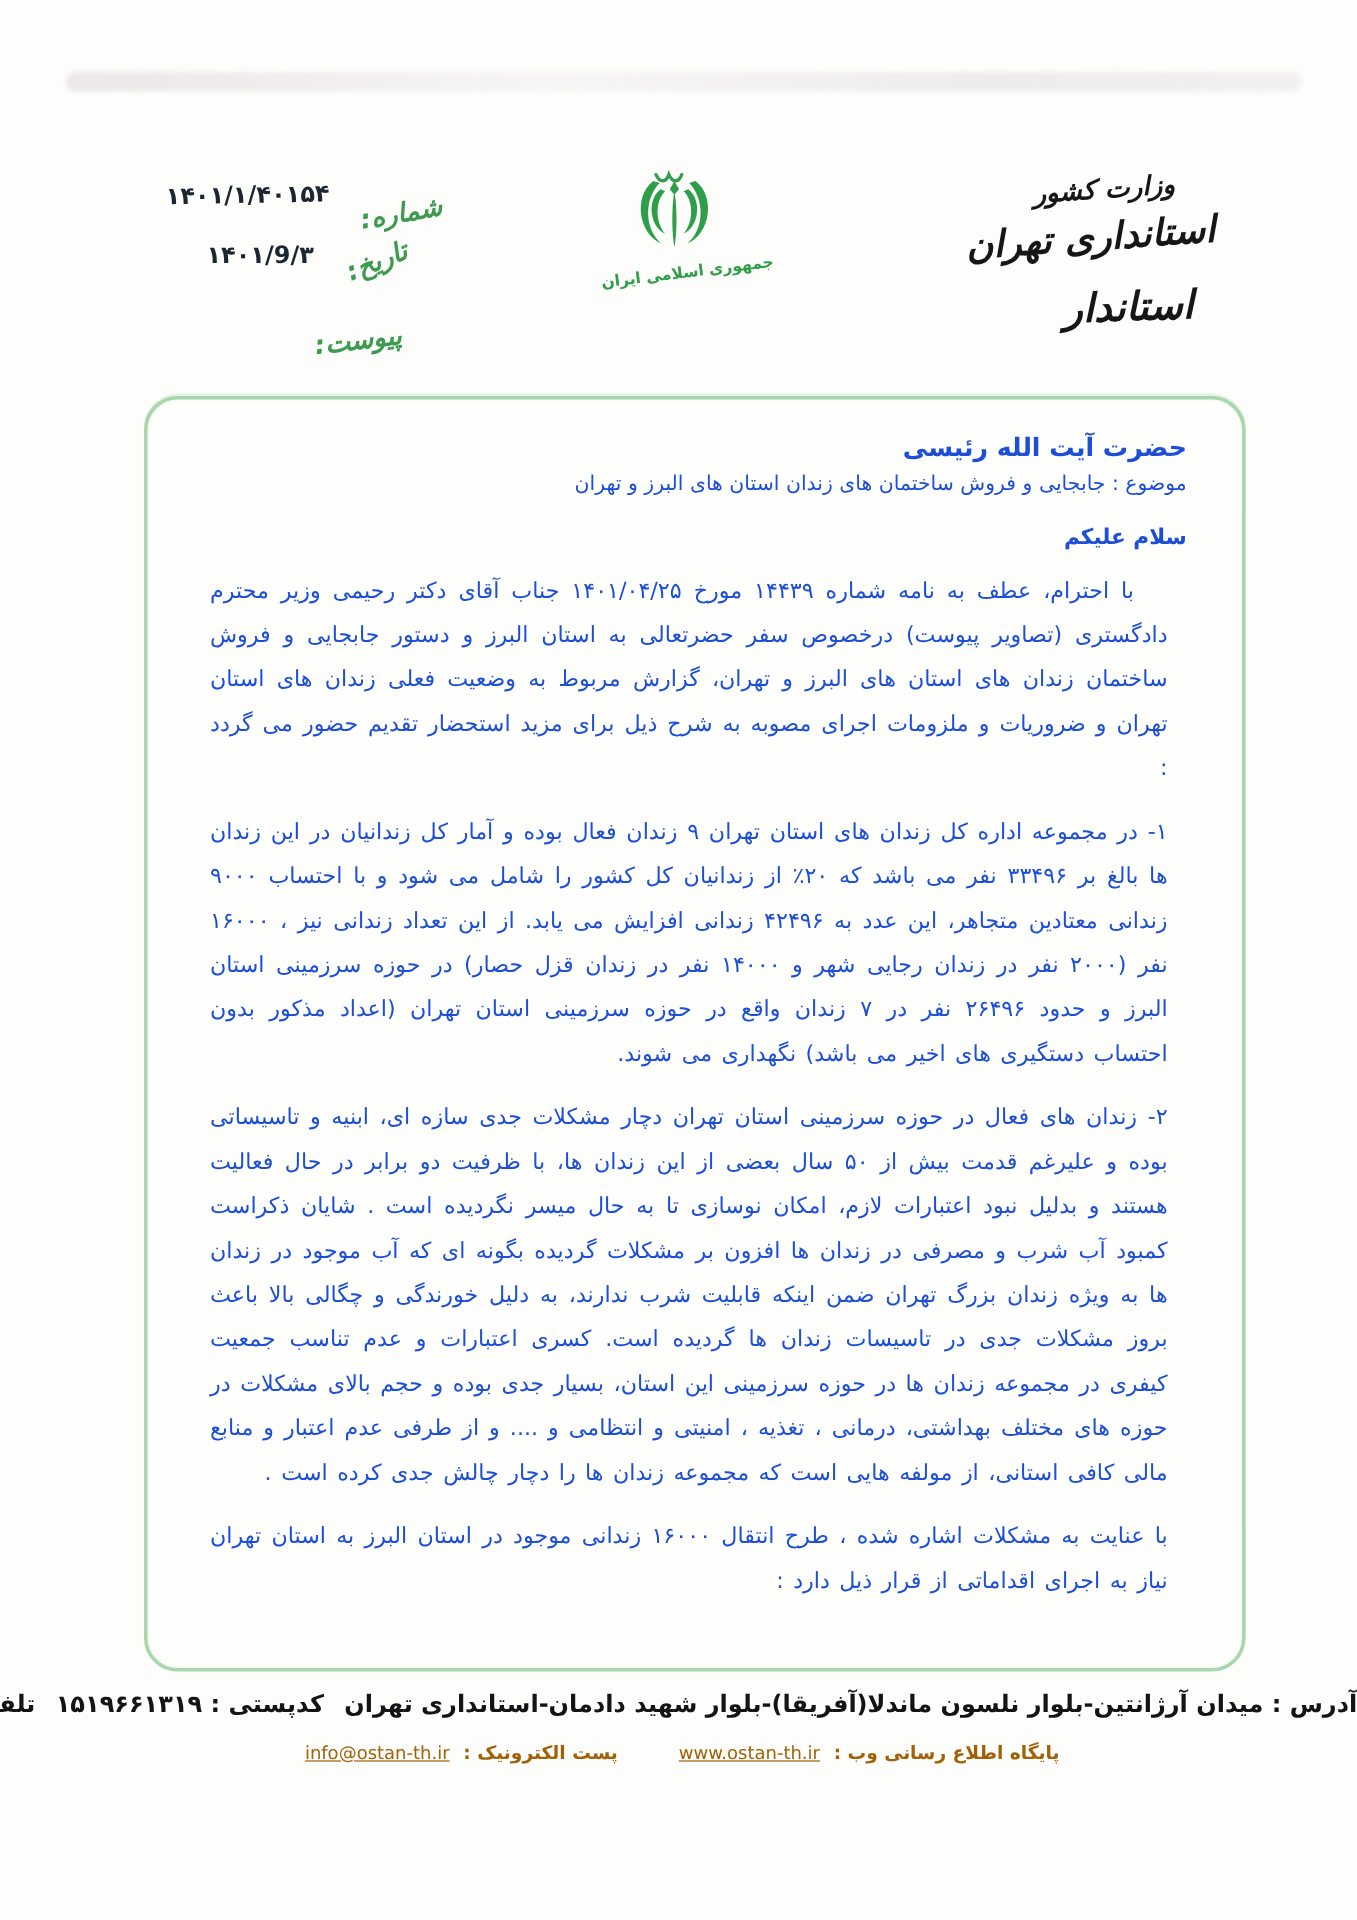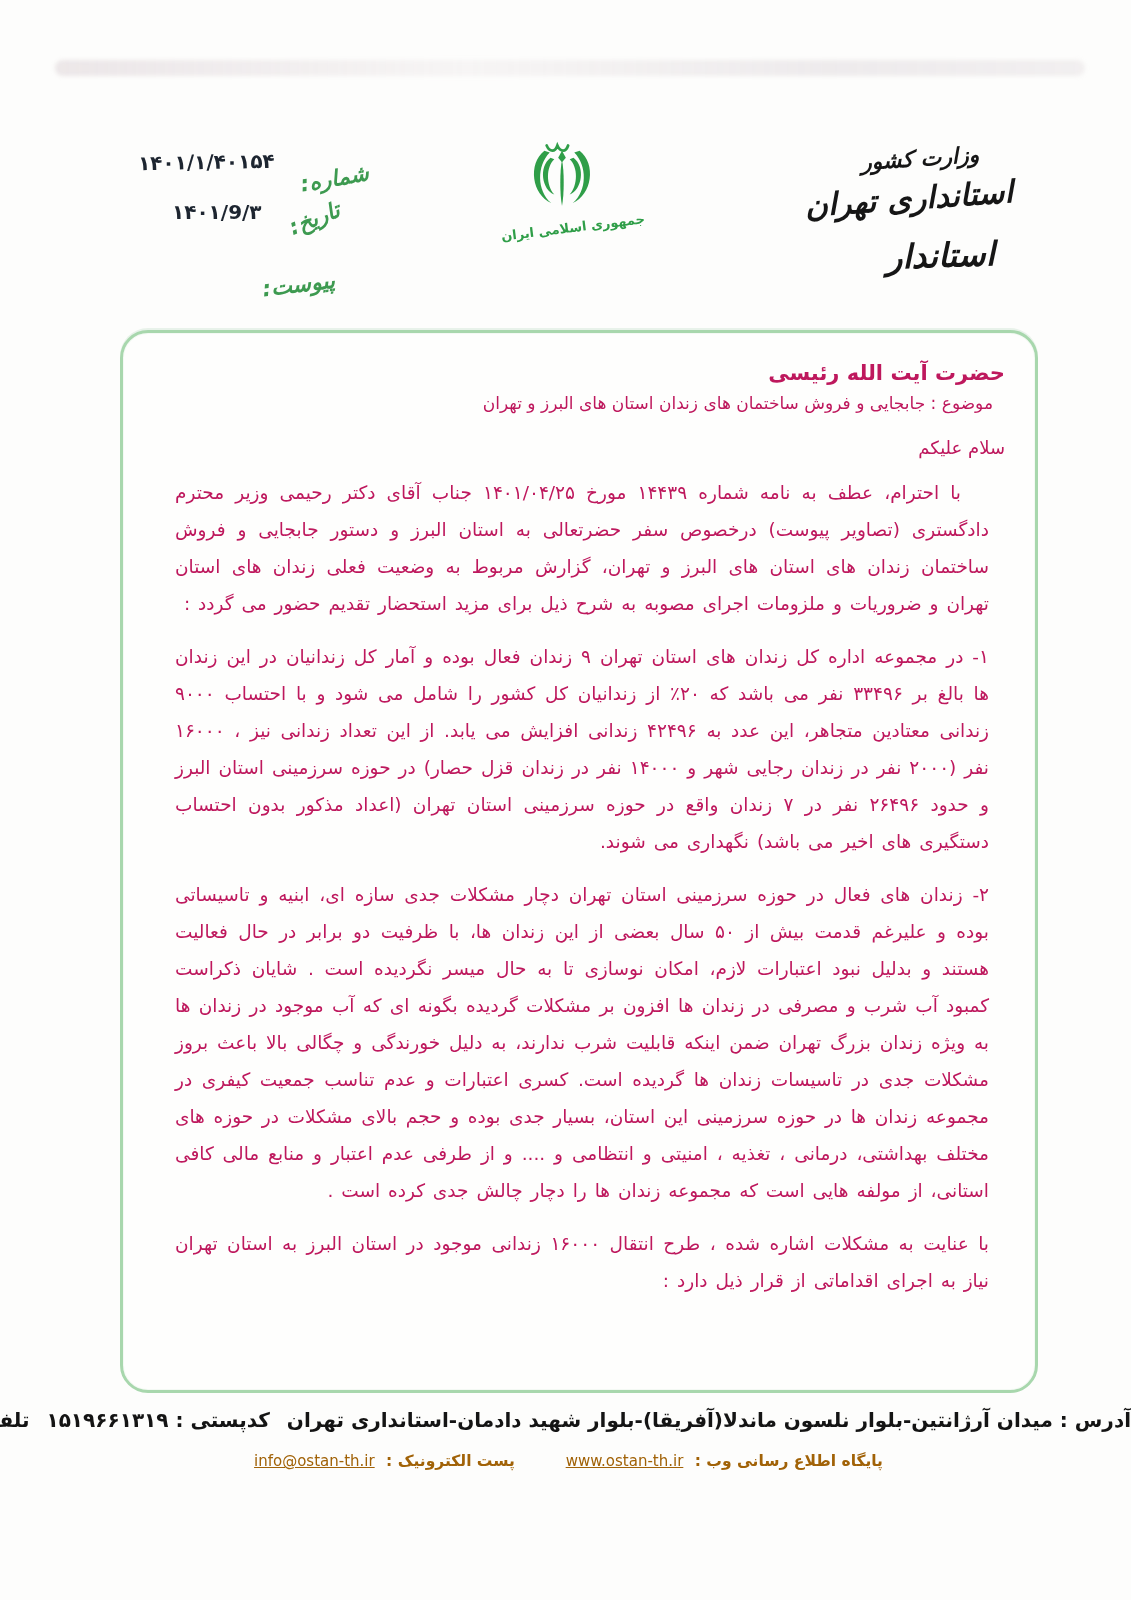--- a/index.html
+++ b/index.html
@@ -43,27 +43,27 @@
   }
   .org-1{left:845px;top:146px;width:150px;font-size:22px;transform:rotate(-4deg);}
   .org-2{left:818px;top:180px;width:195px;font-size:31px;transform:rotate(-4deg);}
   .org-3{left:868px;top:236px;width:145px;font-size:33px;transform:rotate(-2deg);}
   
   .letter-frame{
     position:absolute;left:120px;top:330px;width:918px;height:1063px;
     border:3px solid #a8d7ad;border-radius:28px;box-sizing:border-box;
     background:#fefefd;
     box-shadow:0 -2px 0 rgba(170,210,180,.25), inset 0 0 0 1px rgba(190,220,195,.15);
-    padding:26px 30px 0 36px;
-    direction:rtl;color:#be185d;overflow:hidden;
+    padding:26px 46px 0 36px;
+    direction:rtl;color:#1d4ed8;overflow:hidden;
   }
   .recipient{font-size:21px;font-weight:bold;line-height:1.35;margin:0 0 6px 0;}
   .recipient.second{margin-bottom:16px;}
-  .subject{font-size:17px;margin:0 12px 24px 0;text-align:right;}
-  .salutation{font-size:18px;font-weight:normal;margin:0 0 10px 0;}
+  .subject{font-size:17px;margin:0 0 24px 0;text-align:right;}
+  .salutation{font-size:18px;font-weight:bold;margin:0 0 10px 0;}
   .para{
     font-size:18.5px;line-height:37px;text-align:justify;margin:16px;
     word-spacing:2px;
   }
   .para.indent{text-indent:28px;}
   .sec-heading{font-size:19px;font-weight:bold;line-height:37px;margin:2px 0 0 0;}
   .sec-heading span{
     text-decoration:underline;text-decoration-thickness:2px;text-underline-offset:6px;
   }
   

